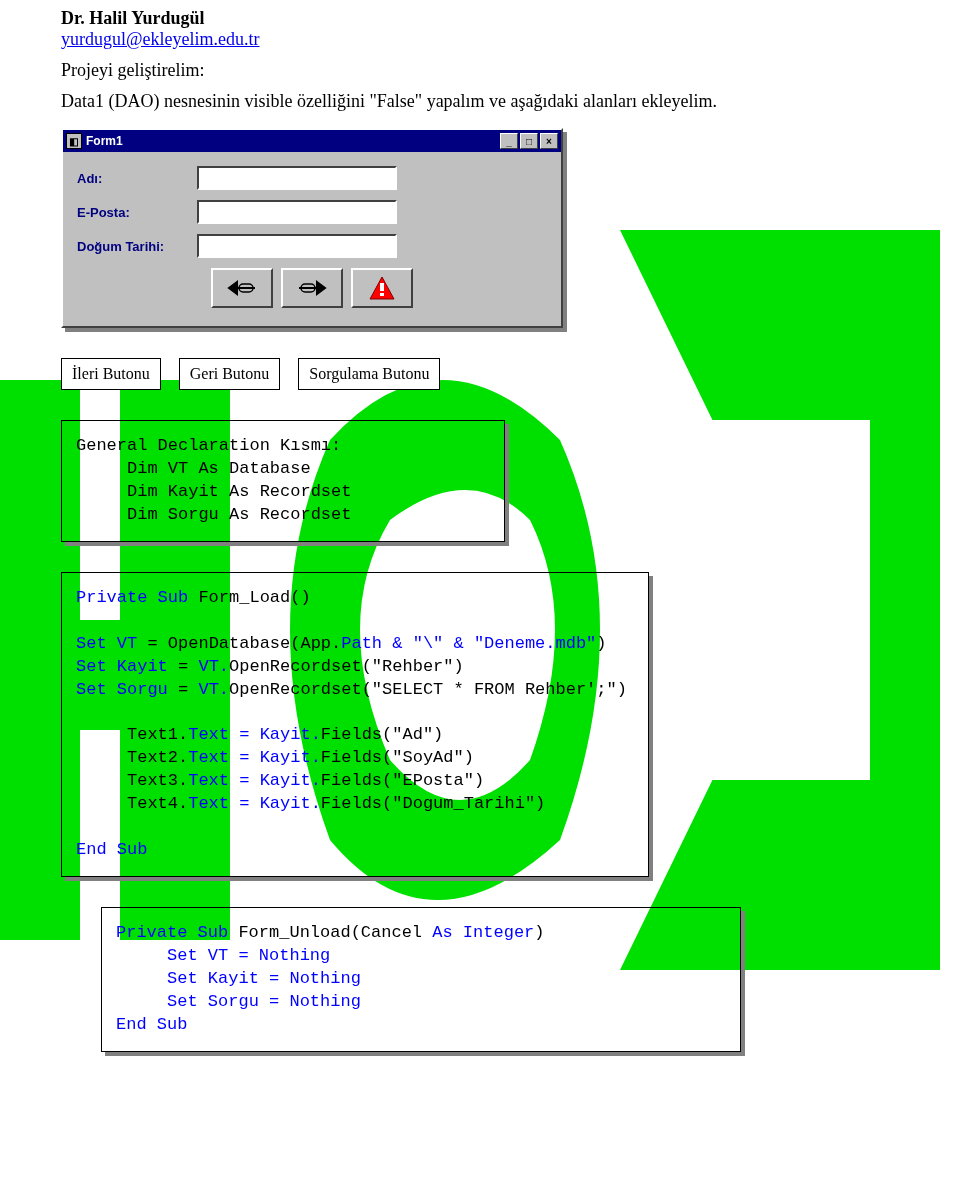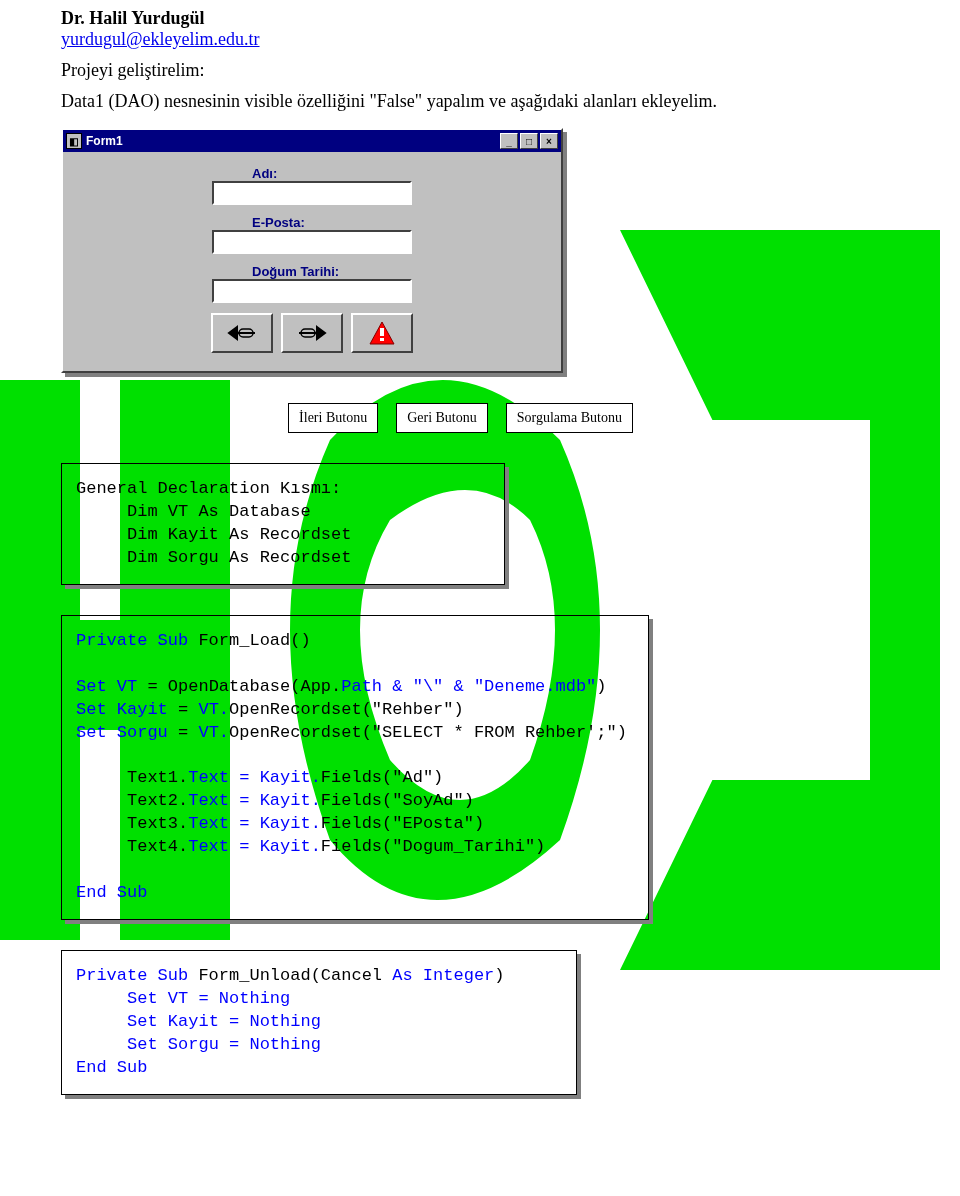--- a/index.html
+++ b/index.html
@@ -69,21 +69,21 @@
     display: flex; align-items: center; justify-content: center;
     font-family: Arial, sans-serif;
     font-size: 10px; font-weight: bold; color: #000;
   }
   .form-body {
     padding: 14px 14px 18px 14px;
     font-family: "MS Sans Serif", Arial, sans-serif;
     font-size: 13px; font-weight: bold;
     color: #000080;
   }
-  .form-row { display: flex; align-items: center; margin-bottom: 10px; flex-direction: column; }
+  .form-row { display: flex; align-items: center; margin-bottom: 10px; }
   .form-label { width: 120px; }
   .form-input {
     width: 200px; height: 24px;
     background: #fff;
     border-top: 2px solid #404040;
     border-left: 2px solid #404040;
     border-right: 2px solid #fff;
     border-bottom: 2px solid #fff;
   }
   .button-row { display: flex; justify-content: center; gap: 8px; margin-top: 8px; }
@@ -96,22 +96,21 @@
     border-bottom: 2px solid #404040;
     display: flex; align-items: center; justify-content: center;
   }
 
   
   .callout-row {
     display: flex;
     gap: 18px;
     margin-top: 30px;
     margin-bottom: 30px;
-    font-size: 14px;
-    justify-content: center;
+    font-size: 16px;
   }
   .callout-box {
     border: 1px solid #000;
     padding: 6px 10px;
     background: #fff;
   }
 
   
   .codebox {
     border: 1px solid #000;
@@ -220,19 +219,19 @@
 <span class="c-blue">Set </span><span class="c-blue">Sorgu</span><span> = </span><span class="c-blue">VT.</span><span>OpenRecordset("SELECT * FROM Rehber';")</span>
 
 <span>     Text1.</span><span class="c-blue">Text = </span><span class="c-blue">Kayit.</span><span>Fields("Ad")</span>
 <span>     Text2.</span><span class="c-blue">Text = </span><span class="c-blue">Kayit.</span><span>Fields("SoyAd")</span>
 <span>     Text3.</span><span class="c-blue">Text = </span><span class="c-blue">Kayit.</span><span>Fields("EPosta")</span>
 <span>     Text4.</span><span class="c-blue">Text = </span><span class="c-blue">Kayit.</span><span>Fields("Dogum_Tarihi")</span>
 
 <span class="c-blue">End Sub</span></div>
 
   
-  <div class="codebox" style="width:516px;"><span class="c-blue">Private Sub</span><span> Form_Unload(Cancel </span><span class="c-blue">As Integer</span><span>)</span>
+  <div class="codebox" style="width:640px;margin-left:40px;"><span class="c-blue">Private Sub</span><span> Form_Unload(Cancel </span><span class="c-blue">As Integer</span><span>)</span>
 <span class="c-blue">     Set </span><span class="c-blue">VT</span><span class="c-blue"> = Nothing</span>
 <span class="c-blue">     Set </span><span class="c-blue">Kayit</span><span class="c-blue"> = Nothing</span>
 <span class="c-blue">     Set </span><span class="c-blue">Sorgu</span><span class="c-blue"> = Nothing</span>
 <span class="c-blue">End Sub</span></div>
 
 </div>
 
 </body></html>

